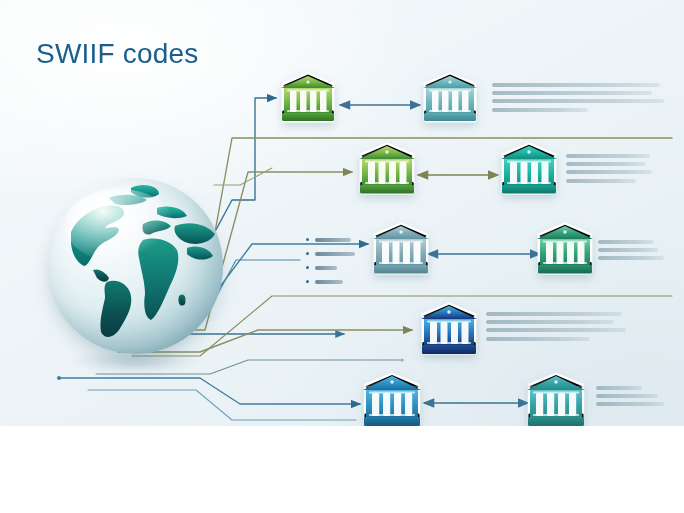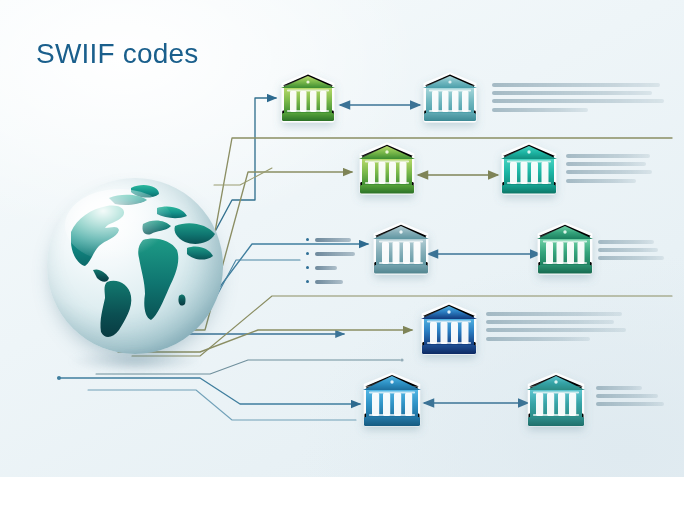--- a/index.html
+++ b/index.html
@@ -2,21 +2,21 @@
 <html><head>
 <meta charset="utf-8">
 <style>
   html,body{margin:0;padding:0;}
   body{
     width:684px;height:513px;overflow:hidden;
     font-family:"Liberation Sans", sans-serif;
     background:#ffffff;
   }
   #stage{
-    position:relative;width:684px;height:477px;overflow:hidden;
+    position:relative;width:684px;height:426px;overflow:hidden;
     background:
       radial-gradient(ellipse 70% 60% at 18% 12%, #ffffff 0%, rgba(255,255,255,0) 62%),
       radial-gradient(ellipse 80% 70% at 92% 95%, #dfeaf0 0%, rgba(223,234,240,0) 60%),
       linear-gradient(152deg,#f7fbfc 0%, #eef5f8 42%, #e8f1f5 72%, #e4eef3 100%);
   }
   
   #title{
     position:absolute;left:36px;top:38px;
     font-size:28px;letter-spacing:.2px;
     color:#1a5f8c;

